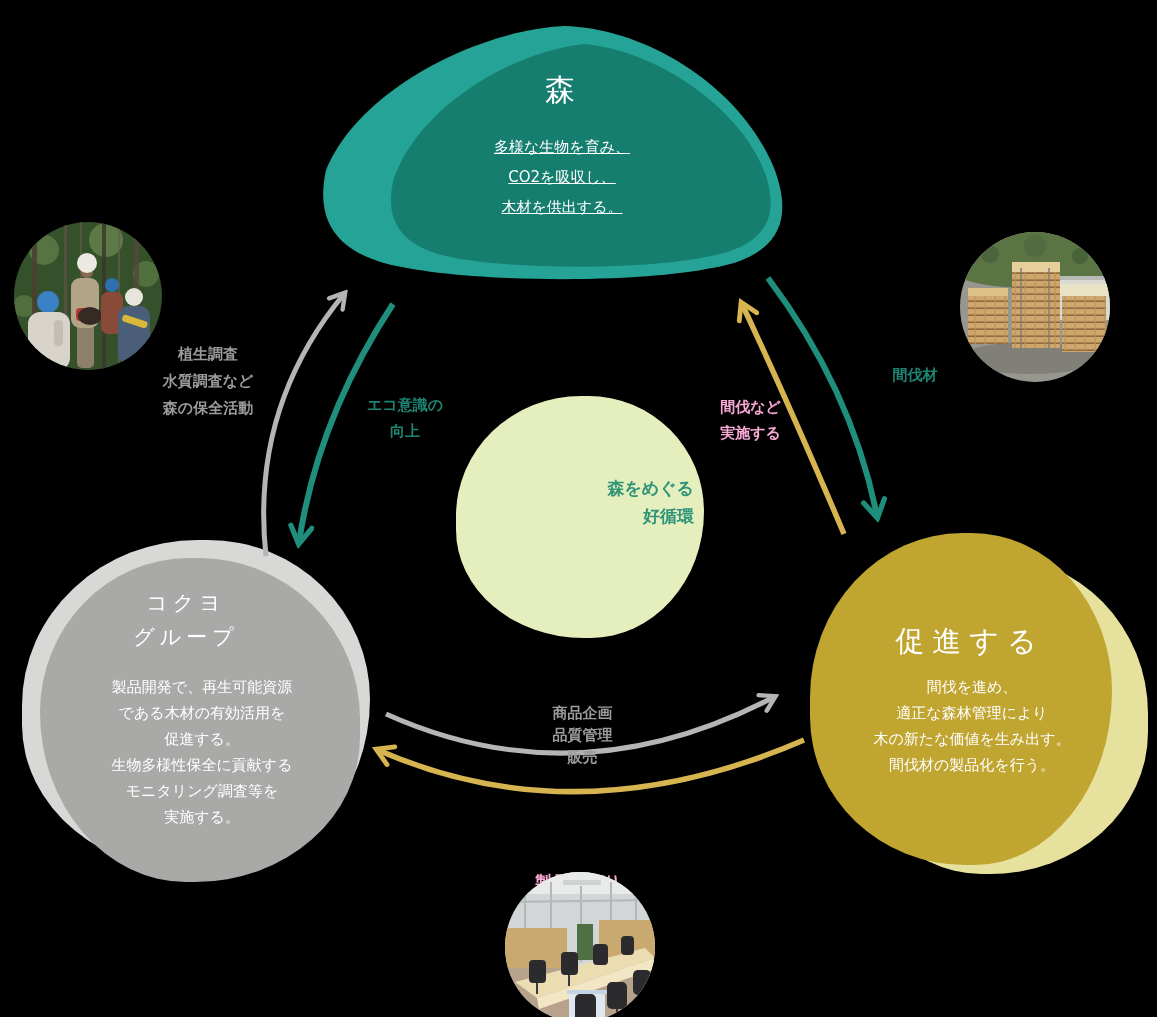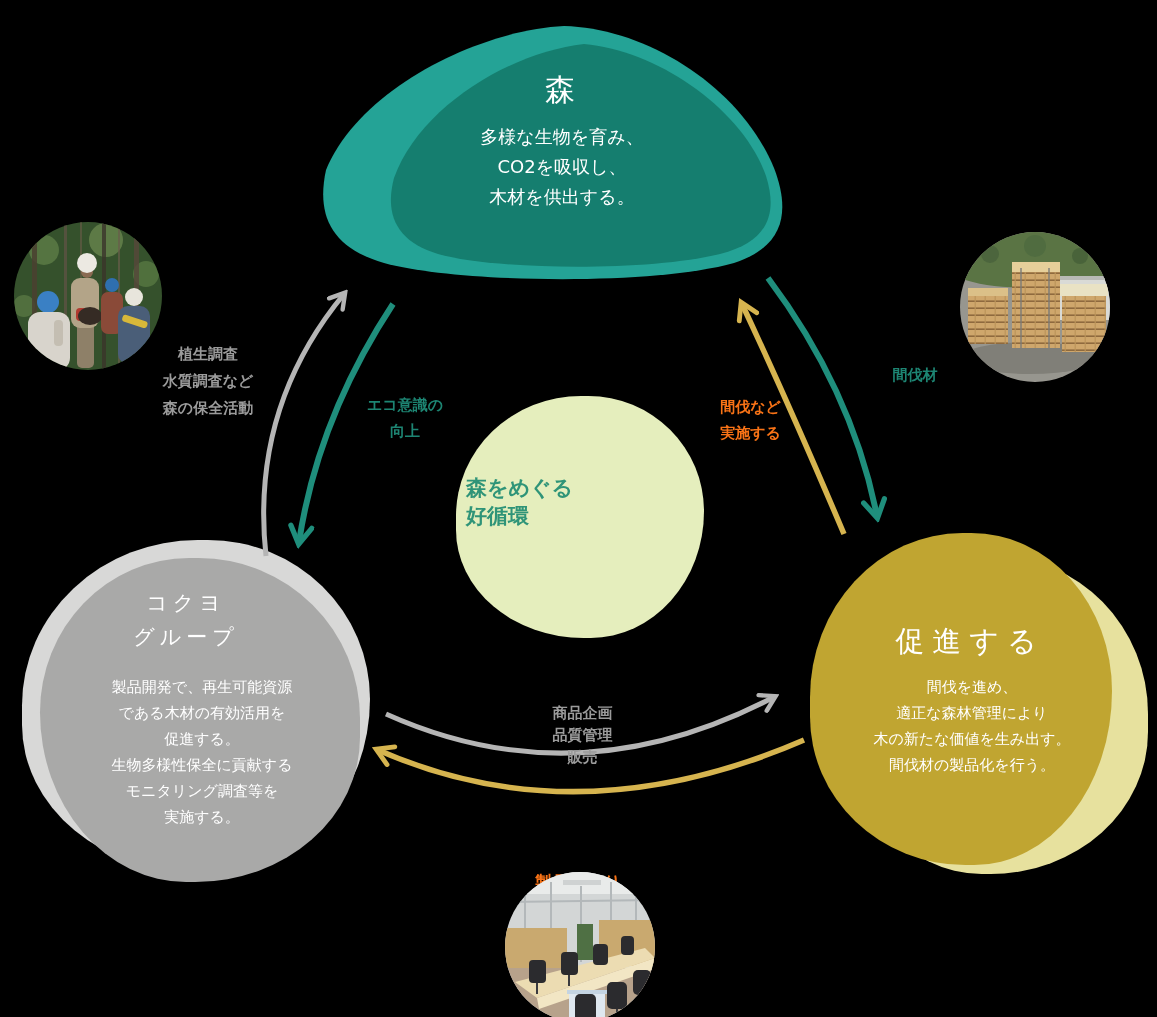--- a/index.html
+++ b/index.html
@@ -8,35 +8,35 @@
   .abs{position:absolute;}
   .blob{position:absolute;border-radius:52% 48% 47% 53% / 51% 49% 54% 46%;}
   .blob2{position:absolute;border-radius:48% 52% 53% 47% / 49% 51% 46% 54%;}
   .photo{position:absolute;border-radius:50%;overflow:hidden;}
   .photo svg{display:block;}
   .node-title{font-family:"DejaVu Serif",serif;color:#fff;text-align:center;}
   .node-body{color:#fff;text-align:center;font-size:15px;}
   .flow-label{font-weight:bold;text-align:center;font-size:15px;}
   .gray-label{color:#9b9b9b;}
   .teal-label{color:#1d8573;}
-  .gold-label{color:#f97316;}
-  .center-text{color:#2f9478;font-weight:bold;font-size:21px;line-height:28px;text-align:left;}
+  .gold-label{color:#f9a8d4;}
+  .center-text{color:#2f9478;font-weight:bold;font-size:17px;line-height:28px;text-align:right;}
   .ln{display:block;}
 </style>
 </head>
 <body>
 
 <div class="canvas">
 
   <svg class="abs" style="left:316px;top:20px" width="488" height="262" viewBox="0 0 488 262">
     <path d="M 248 6 C 330 8 424 66 458 148 C 474 190 470 226 418 243 C 336 266 140 263 68 243 C 16 228 0 196 10 150 C 42 70 162 10 248 6 Z" fill="#24a396"></path>
     <path d="M 268 24 C 340 30 426 88 450 156 C 462 194 452 222 404 234 C 330 252 178 250 122 234 C 82 222 68 196 78 158 C 104 86 196 32 268 24 Z" fill="#157e6f"></path>
   </svg>
   <div class="abs node-title" style="left:442px;top:70px;width:240px;font-size:30px;letter-spacing:4px;">森</div>
-  <div class="abs node-body" style="left:442px;top:122px;width:240px;line-height:30px;font-size:18px;">
+  <div class="abs node-body" style="left:442px;top:132px;width:240px;line-height:30px;font-size:15px;text-decoration:underline;">
     <span class="ln">多様な生物を育み、</span>
     <span class="ln">CO2を吸収し、</span>
     <span class="ln">木材を供出する。</span>
   </div>
 
   <div class="blob" style="left:456px;top:396px;width:248px;height:242px;background:#e5eebd;"></div>
   <div class="abs center-text" style="left:466px;top:474px;width:228px;">
     <span class="ln">森をめぐる</span>
     <span class="ln">好循環</span>
   </div>

